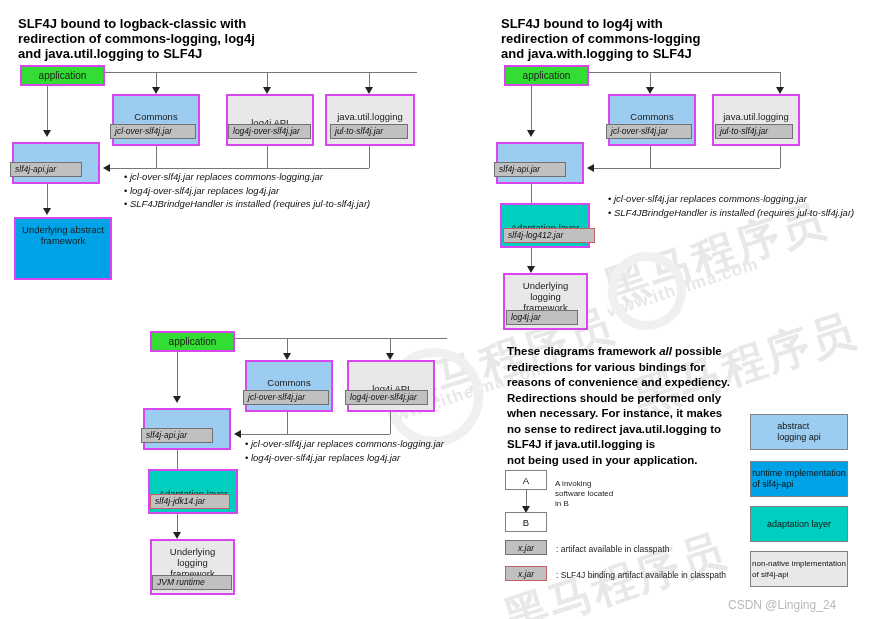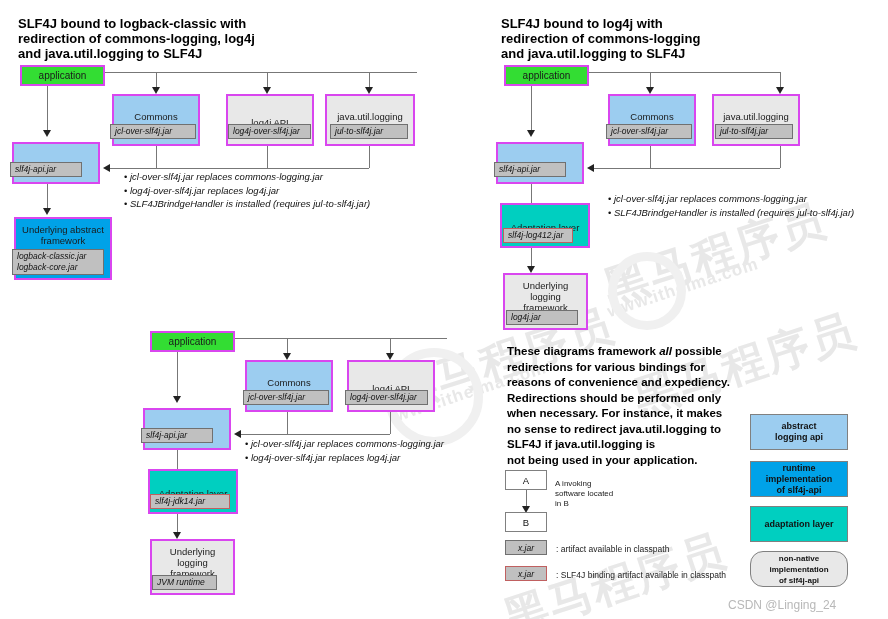--- a/index.html
+++ b/index.html
@@ -173,24 +173,23 @@
   }
   .lg-chip.binding { border: 1.5px solid #c06060; }
 
   .key-box {
     position: absolute;
     border: 1px solid #808080;
     font-size: 9px;
     color: #111;
     line-height: 11px;
     display: flex; align-items: center; justify-content: center;
-    text-align: center;
-    white-space: pre-line;
-    z-index: 3;
-    font-weight: bold;
+    text-align: left;
+    white-space: pre-line;
+    z-index: 3;
   }
   .key-box.k1 { background: #9ccdf0; }
   .key-box.k2 { background: #00a2e8; }
   .key-box.k3 { background: #00cfc0; }
   .key-box.k4 { background: #e8e8e8; font-size: 8px; }
 
   .credit {
     position: absolute;
     font-size: 12px;
     color: #b8b8b8;
@@ -259,32 +258,30 @@
   </div>
   <div class="jar" style="left:10px; top:162px; width:72px;">slf4j-api.jar</div>
 
   <div class="ln v" style="left:47px; top:184px; height:25px;"></div>
   <div class="arr down" style="left:42.5px; top:208px;"></div>
 
   <div class="box blue-s" style="left:14px; top:217px; width:98px; height:63px;">
     <div class="btitle" style="flex:0 0 auto; padding-top:5px;">Underlying abstract
 framework</div>
   </div>
-  <div class="jar" style="left:12px; top:249px; width:92px;">logback-classic.jar
-logback-core.jar</div>
 
   <div class="notes" style="left:124px; top:170px;">
     <div>jcl-over-slf4j.jar replaces commons-logging.jar</div>
     <div>log4j-over-slf4j.jar replaces log4j.jar</div>
     <div>SLF4JBrindgeHandler is installed (requires jul-to-slf4j.jar)</div>
   </div>
 
   <div class="dtitle" style="left:501px; top:16px;">SLF4J bound to log4j with
 redirection of commons-logging
-and java.util.logging to SLF4J</div>
+and java.with.logging to SLF4J</div>
 
   <div class="box app" style="left:504px; top:65px; width:85px; height:21px;">
     <div class="btitle">application</div>
   </div>
 
   <div class="ln h" style="left:589px; top:72px; width:191px;"></div>
   <div class="ln v" style="left:650px; top:72px; height:16px;"></div>
   <div class="arr down" style="left:645.5px; top:87px;"></div>
   <div class="ln v" style="left:780px; top:72px; height:16px;"></div>
   <div class="arr down" style="left:775.5px; top:87px;"></div>
@@ -313,21 +310,21 @@
     <div class="btitle">SLF4J API</div>
   </div>
   <div class="jar" style="left:494px; top:162px; width:72px;">slf4j-api.jar</div>
 
   <div class="ln v" style="left:531px; top:184px; height:23px;"></div>
   <div class="arr down" style="left:526.5px; top:206px;"></div>
 
   <div class="box teal" style="left:500px; top:203px; width:90px; height:45px;">
     <div class="btitle">Adaptation layer</div>
   </div>
-  <div class="jar binding" style="left:503px; top:228px; width:70px;">slf4j-log412.jar</div>
+  <div class="jar binding" style="left:503px; top:228px; width:92px;">slf4j-log412.jar</div>
 
   <div class="ln v" style="left:531px; top:248px; height:19px;"></div>
   <div class="arr down" style="left:526.5px; top:266px;"></div>
 
   <div class="box grey" style="left:503px; top:273px; width:85px; height:57px;">
     <div class="btitle" style="flex:0 0 auto; padding-top:5px;">Underlying
 logging
 framework</div>
   </div>
   <div class="jar" style="left:506px; top:310px; width:72px;">log4j.jar</div>
@@ -381,21 +378,21 @@
   <div class="jar binding" style="left:150px; top:494px; width:80px;">slf4j-jdk14.jar</div>
 
   <div class="ln v" style="left:177px; top:514px; height:19px;"></div>
   <div class="arr down" style="left:172.5px; top:532px;"></div>
 
   <div class="box grey" style="left:150px; top:539px; width:85px; height:56px;">
     <div class="btitle" style="flex:0 0 auto; padding-top:5px;">Underlying
 logging
 framework</div>
   </div>
-  <div class="jar" style="left:152px; top:575px; width:65px;">JVM runtime</div>
+  <div class="jar" style="left:152px; top:575px; width:80px;">JVM runtime</div>
 
   <div class="notes" style="left:245px; top:437px;">
     <div>jcl-over-slf4j.jar replaces commons-logging.jar</div>
     <div>log4j-over-slf4j.jar replaces log4j.jar</div>
   </div>
 
   <div class="prose" style="left:507px; top:344px; width:370px;"><span>These diagrams framework </span><em>all</em><span> possible
 redirections for various bindings for
 reasons of convenience and expediency.
 Redirections should be performed only
@@ -424,18 +421,18 @@
   <div class="lg-chip binding" style="left:505px; top:566px; width:42px; height:15px;">
     <span>x.jar</span>
   </div>
   <div class="lg-text" style="left:556px; top:570px; font-size:8.5px;">: SLF4J binding artifact available in classpath</div>
 
   <div class="key-box k1" style="left:750px; top:414px; width:98px; height:36px;">abstract
 logging api</div>
   <div class="key-box k2" style="left:750px; top:461px; width:98px; height:36px;">runtime implementation
 of slf4j-api</div>
   <div class="key-box k3" style="left:750px; top:506px; width:98px; height:36px;">adaptation layer</div>
-  <div class="key-box k4" style="left:750px; top:551px; width:98px; height:36px;border-radius:13px;">non-native implementation
+  <div class="key-box k4" style="left:750px; top:551px; width:98px; height:36px;">non-native implementation
 of slf4j-api</div>
 
   <div class="credit" style="left:728px; top:598px;">CSDN @Linging_24</div>
 
 </div>
 
 </body></html>

